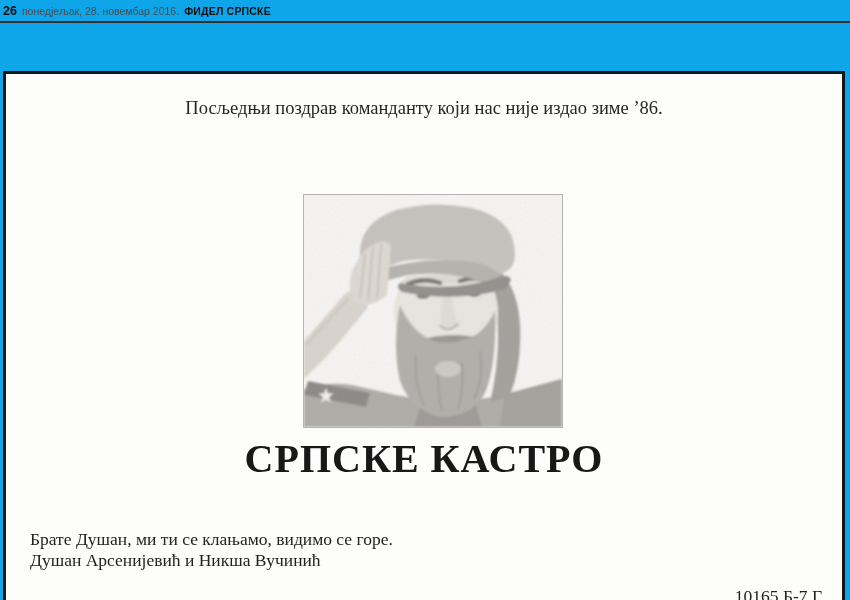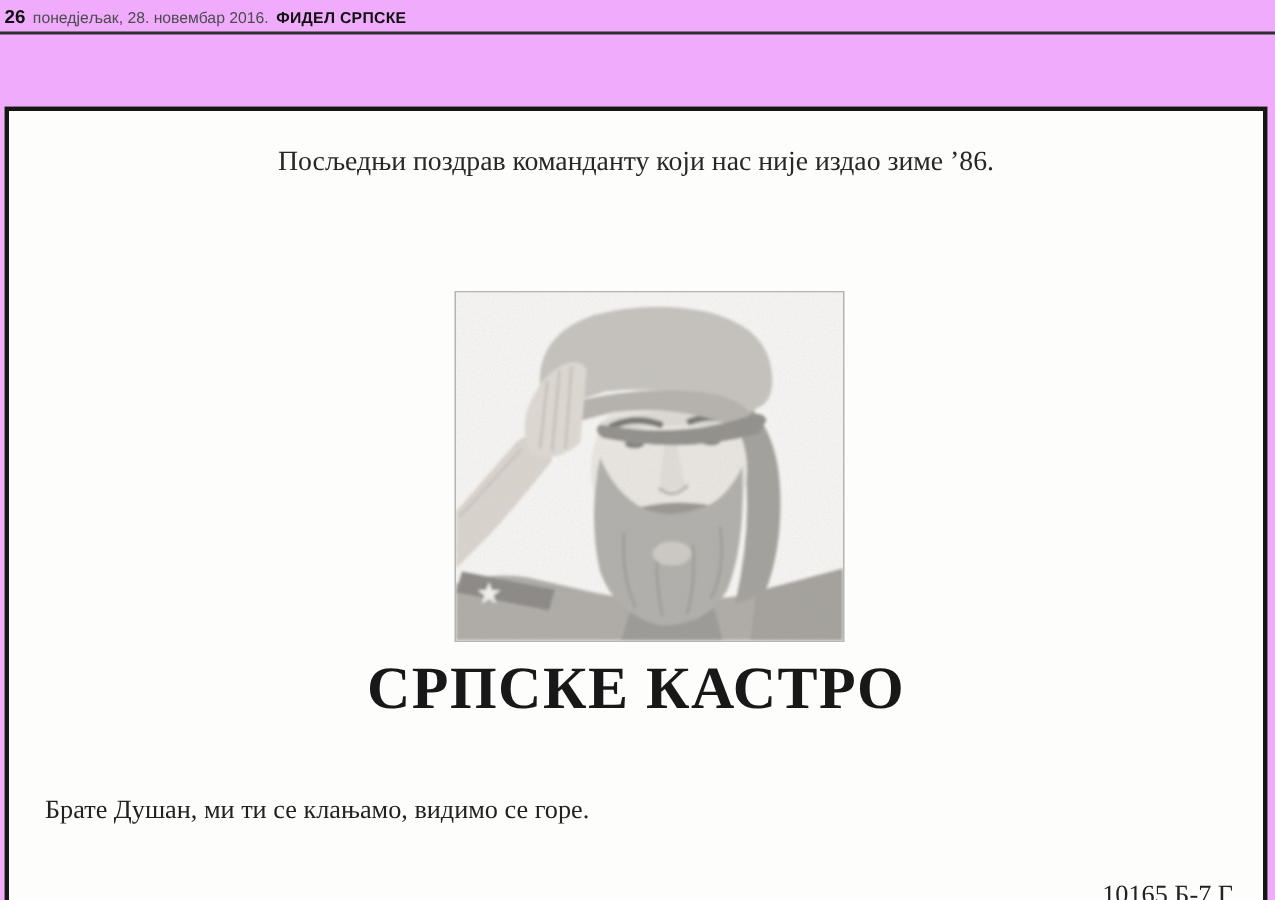--- a/index.html
+++ b/index.html
@@ -2,21 +2,21 @@
 <html><head>
 <meta charset="utf-8">
 <style>
   * { margin:0; padding:0; box-sizing:border-box; }
   html, body {
     width:850px; height:600px; overflow:hidden;
     background:#ffffff;
     font-family:"Liberation Serif","DejaVu Serif",serif;
     color:#1f1f1f;
   }
-  .page { position:relative; width:850px; height:600px; background:#f0abfc; }
+  .page { position:relative; width:850px; height:600px; background:#0ea5e9; }
 
   
   .masthead {
     position:absolute; top:4px; left:3px; height:16px;
     display:flex; align-items:baseline; gap:5px;
     font-family:"Liberation Sans","DejaVu Sans",sans-serif;
     font-size:10.5px; color:#4c4c4c; white-space:nowrap;
   }
   .masthead .page-num { font-weight:bold; font-size:12.5px; color:#101010; }
   .masthead .brand   { font-weight:bold; color:#101010; letter-spacing:.2px; }
@@ -133,18 +133,19 @@
 
         <rect width="258" height="232" fill="#ffffff" opacity="0.16"></rect>
         <rect width="258" height="232" filter="url(#grainF)" opacity="0.45"></rect>
       </svg>
     </div>
 
     <h1 class="name">СРПСКЕ КАСТРО</h1>
 
     <div class="message">
       <p>Брате Душан, ми ти се клањамо, видимо се горе.</p>
+      <p>Душан Арсенијевић и Никша Вучинић</p>
     </div>
 
     <div class="code">10165 Б-7 Г</div>
 
   </section>
 </div>
 
 </body></html>

